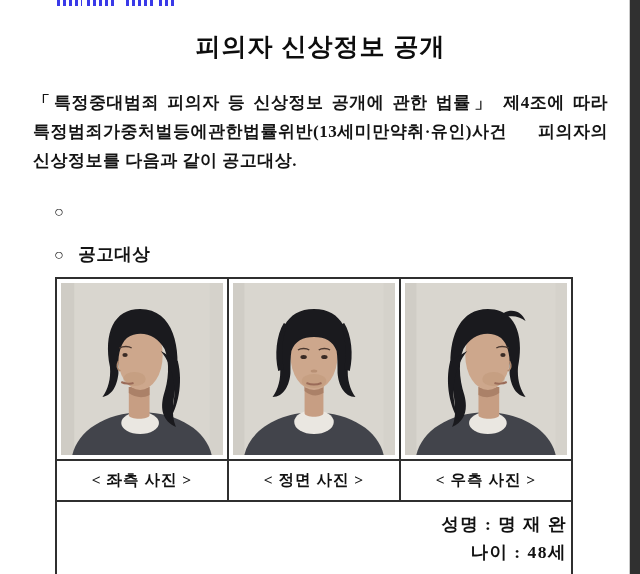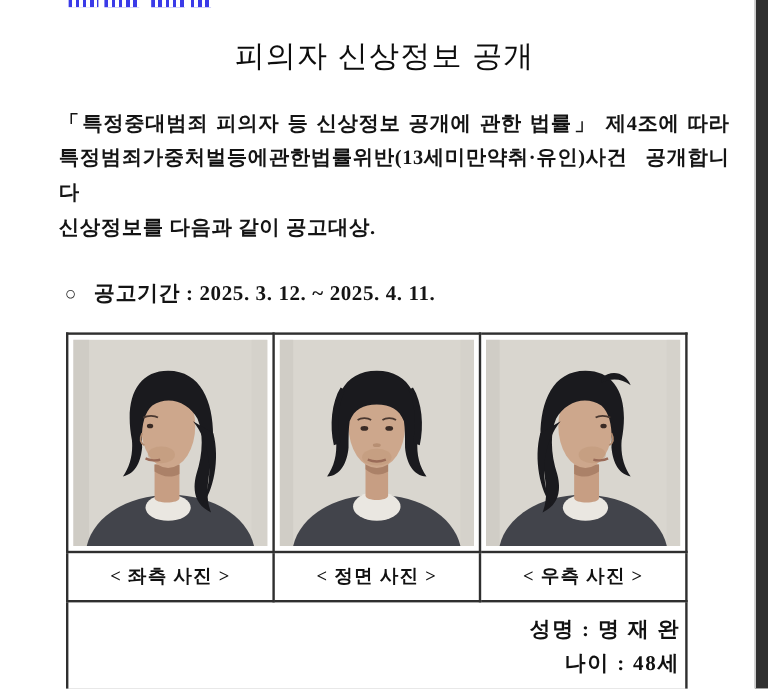--- a/index.html
+++ b/index.html
@@ -22,24 +22,24 @@
   }
   .top-link .f1{width:25px;border-bottom-color:#8a8af0;}
   .top-link .f2{width:29px;margin-right:5px;}
   .top-link .f3{width:28px;}
   .top-link .f4{width:17px;}
 
   .doc{position:absolute;left:33px;top:0;width:575px;}
   .doc-title{
     margin-top:30px;text-align:center;
     font-family:"Liberation Sans","DejaVu Sans",sans-serif;
-    font-size:25px;font-weight:400;letter-spacing:1px;color:#0d0d0d;
+    font-size:25px;font-weight:700;letter-spacing:1px;color:#0d0d0d;
   }
   .intro{margin-top:25px;font-size:17px;font-weight:700;line-height:29px;letter-spacing:0.5px;}
-  .intro .line{text-align:justify;margin-left:16px;}
+  .intro .line{text-align:justify;}
   .intro .line.just{text-align-last:justify;}
   .notice{
     display:flex;align-items:baseline;font-size:17.5px;font-weight:700;
     letter-spacing:0.5px;padding-left:21px;
   }
   .notice-1{margin-top:28px;}
   .notice-2{margin-top:21px;}
   .notice .bullet{font-weight:400;font-size:16px;color:#2b2b2b;margin-right:14px;}
 
   .photo-table{
@@ -69,27 +69,26 @@
     <span class="frag f4"></span>
   </div>
 
   <div class="right-edge"></div>
 
   <div class="doc">
     <div class="doc-title">피의자 신상정보 공개</div>
 
     <div class="intro">
       <div class="line just">「특정중대범죄 피의자 등 신상정보 공개에 관한 법률」 제4조에 따라</div>
-      <div class="line just">특정범죄가중처벌등에관한법률위반(13세미만약취·유인)사건 공개합니다</div>
+      <div class="line just">특정범죄가중처벌등에관한법률위반(13세미만약취·유인)사건 피의자의</div>
       <div class="line">신상정보를 다음과 같이 공고대상.</div>
     </div>
 
     <div class="notice notice-1">
       <span class="bullet">○</span>
-      <span>공고기간 : 2025. 3. 12. ~ 2025. 4. 11.</span>
     </div>
 
     <div class="notice notice-2">
       <span class="bullet">○</span>
       <span>공고대상</span>
     </div>
   </div>
 
   <table class="photo-table">
     <tbody>

